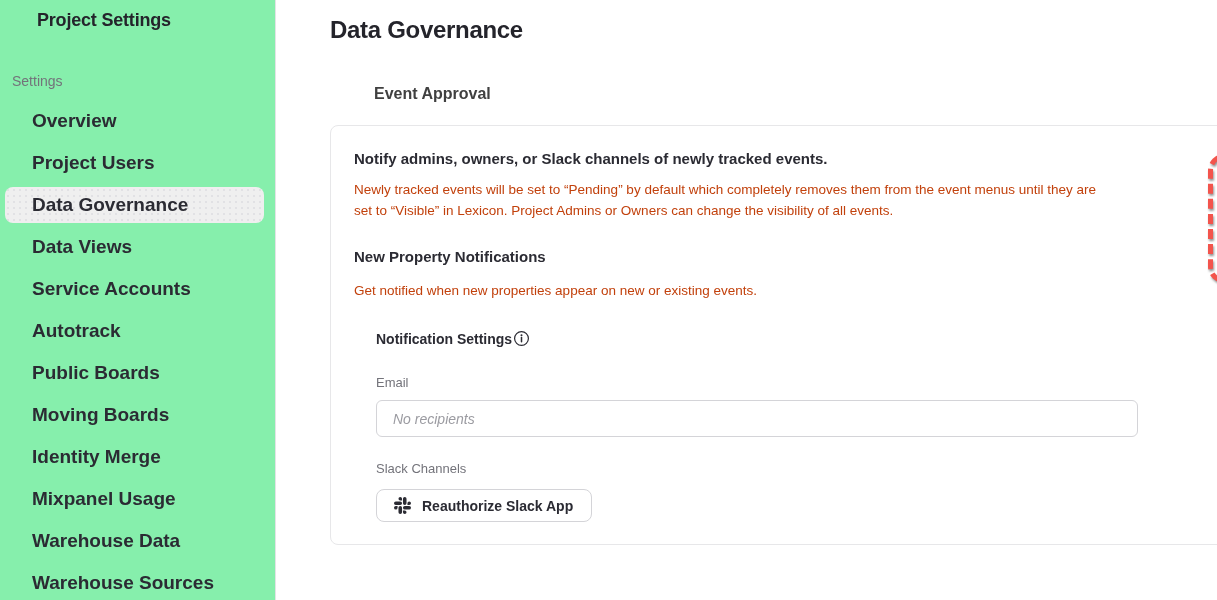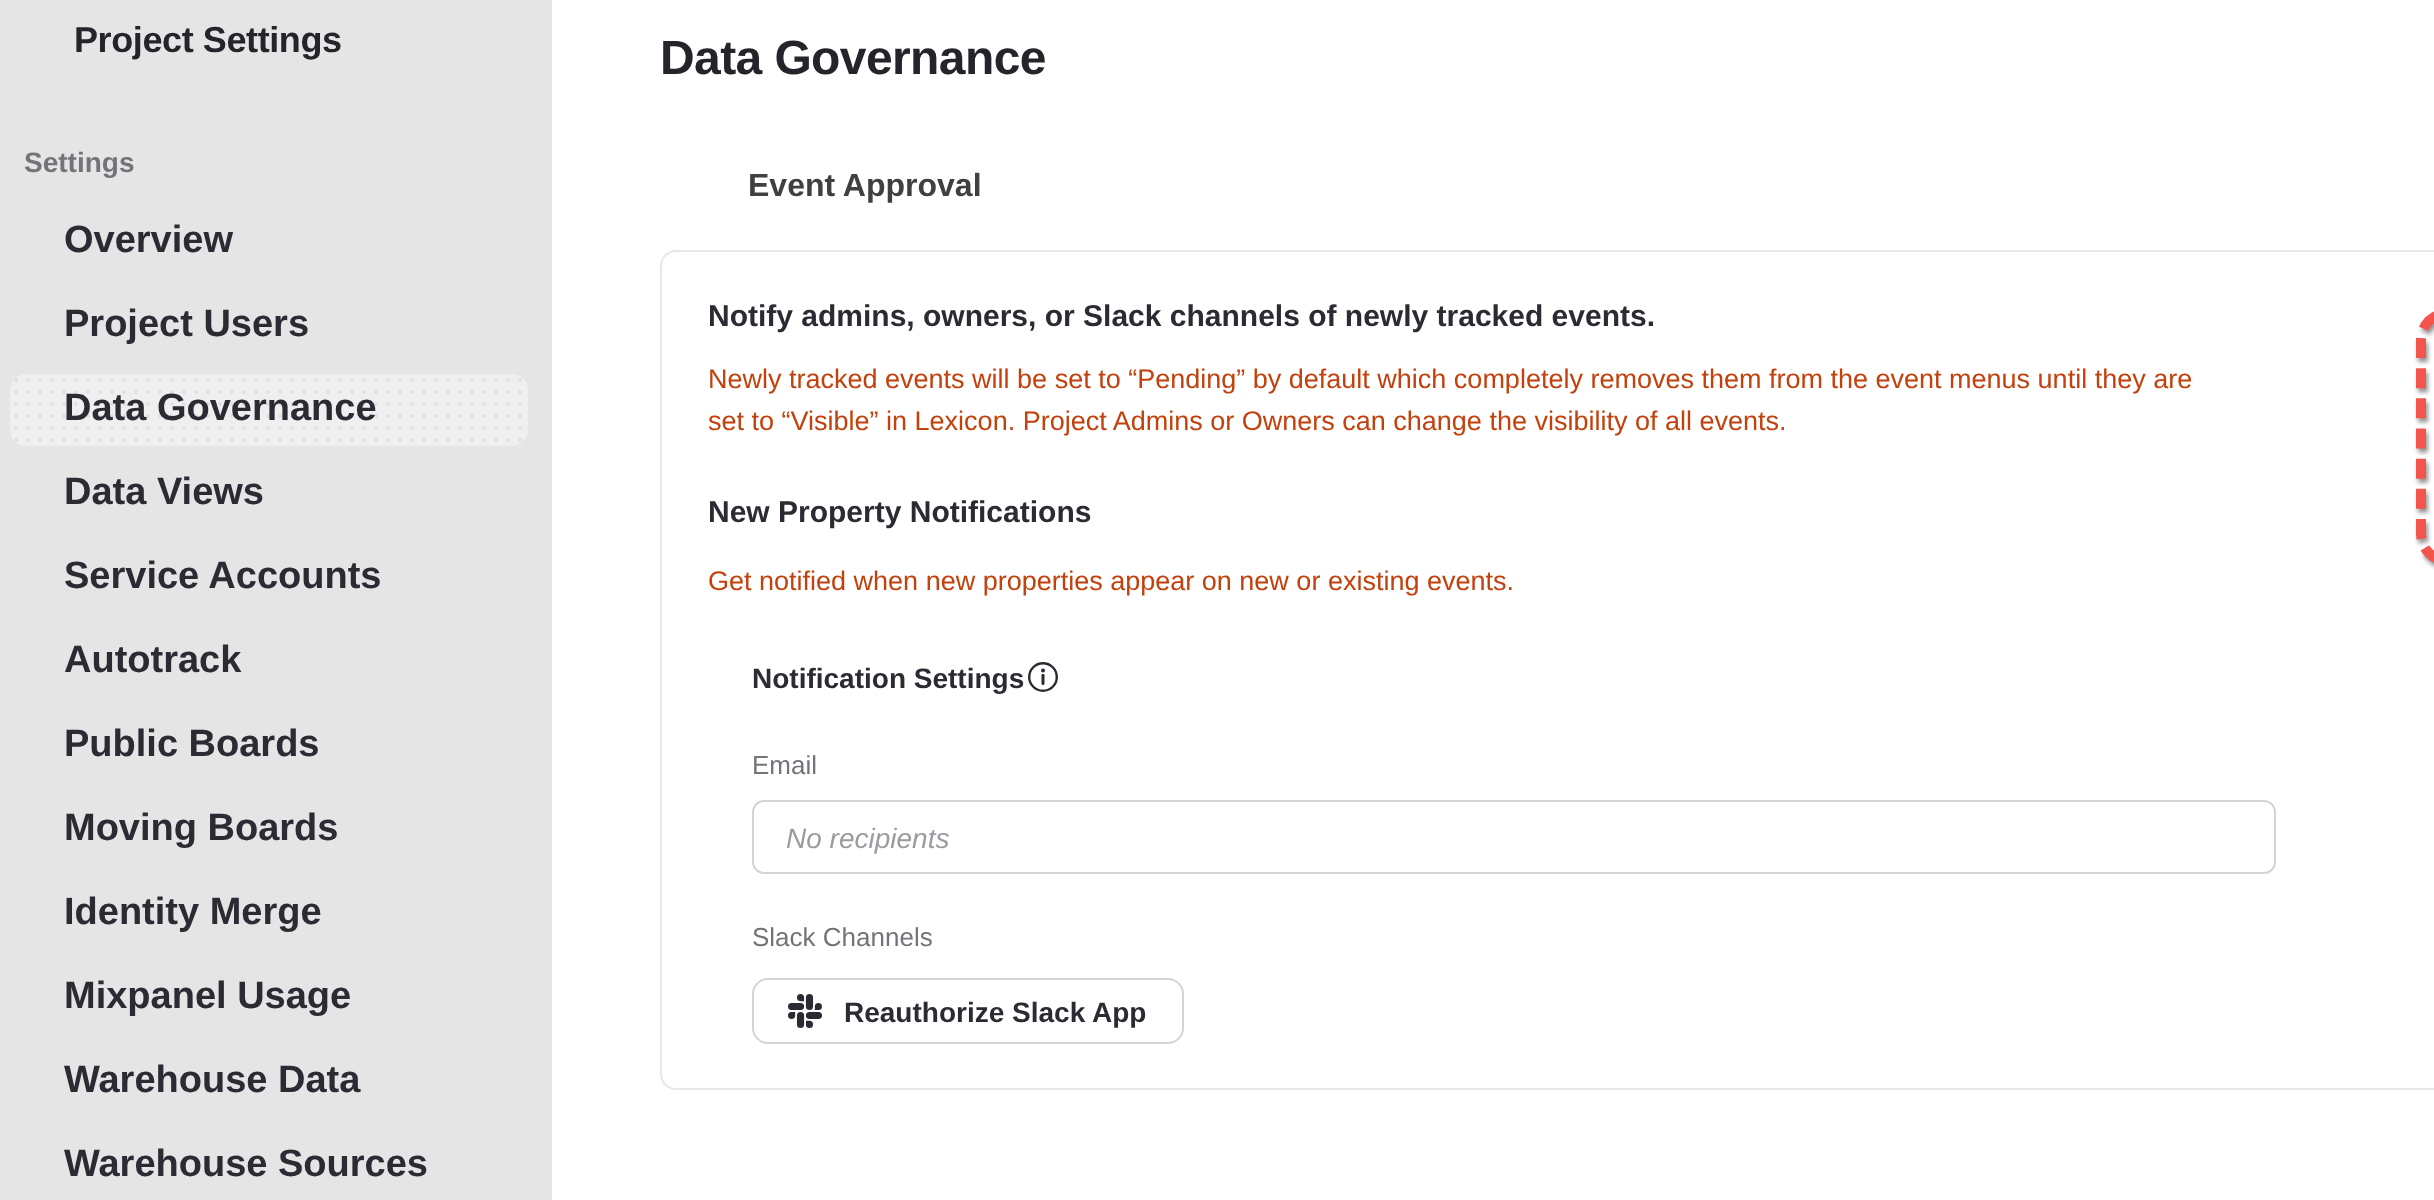--- a/index.html
+++ b/index.html
@@ -7,32 +7,32 @@
   body {
     font-family: "Liberation Sans", "DejaVu Sans", sans-serif;
     background: #ffffff;
     color: #2b2b33;
     display: flex;
   }
 
   
   .sidebar {
     width: 276px; height: 600px; flex: 0 0 276px;
-    background: #e5e5e5;
+    background: #86efac;
     border-right: 1px solid #e3e3e6;
     padding-top: 8px;
   }
   .sidebar-title {
     padding-left: 37px;
     font-size: 18px; font-weight: 700; line-height: 24px;
     color: #24242b; letter-spacing: -0.2px;
   }
   .sidebar-section-label {
     margin-top: 41px; padding-left: 12px;
-    font-size: 14px; font-weight: 700; line-height: 16px;
+    font-size: 14px; font-weight: 400; line-height: 16px;
     color: #73737a;
   }
   .sidebar-nav { margin-top: 14px; }
   .nav-item {
     height: 36px; margin: 0 11px 6px 5px;
     padding-left: 27px;
     display: flex; align-items: center;
     font-size: 19px; font-weight: 700; color: #2b2b33;
     border-radius: 8px; cursor: pointer;
   }

